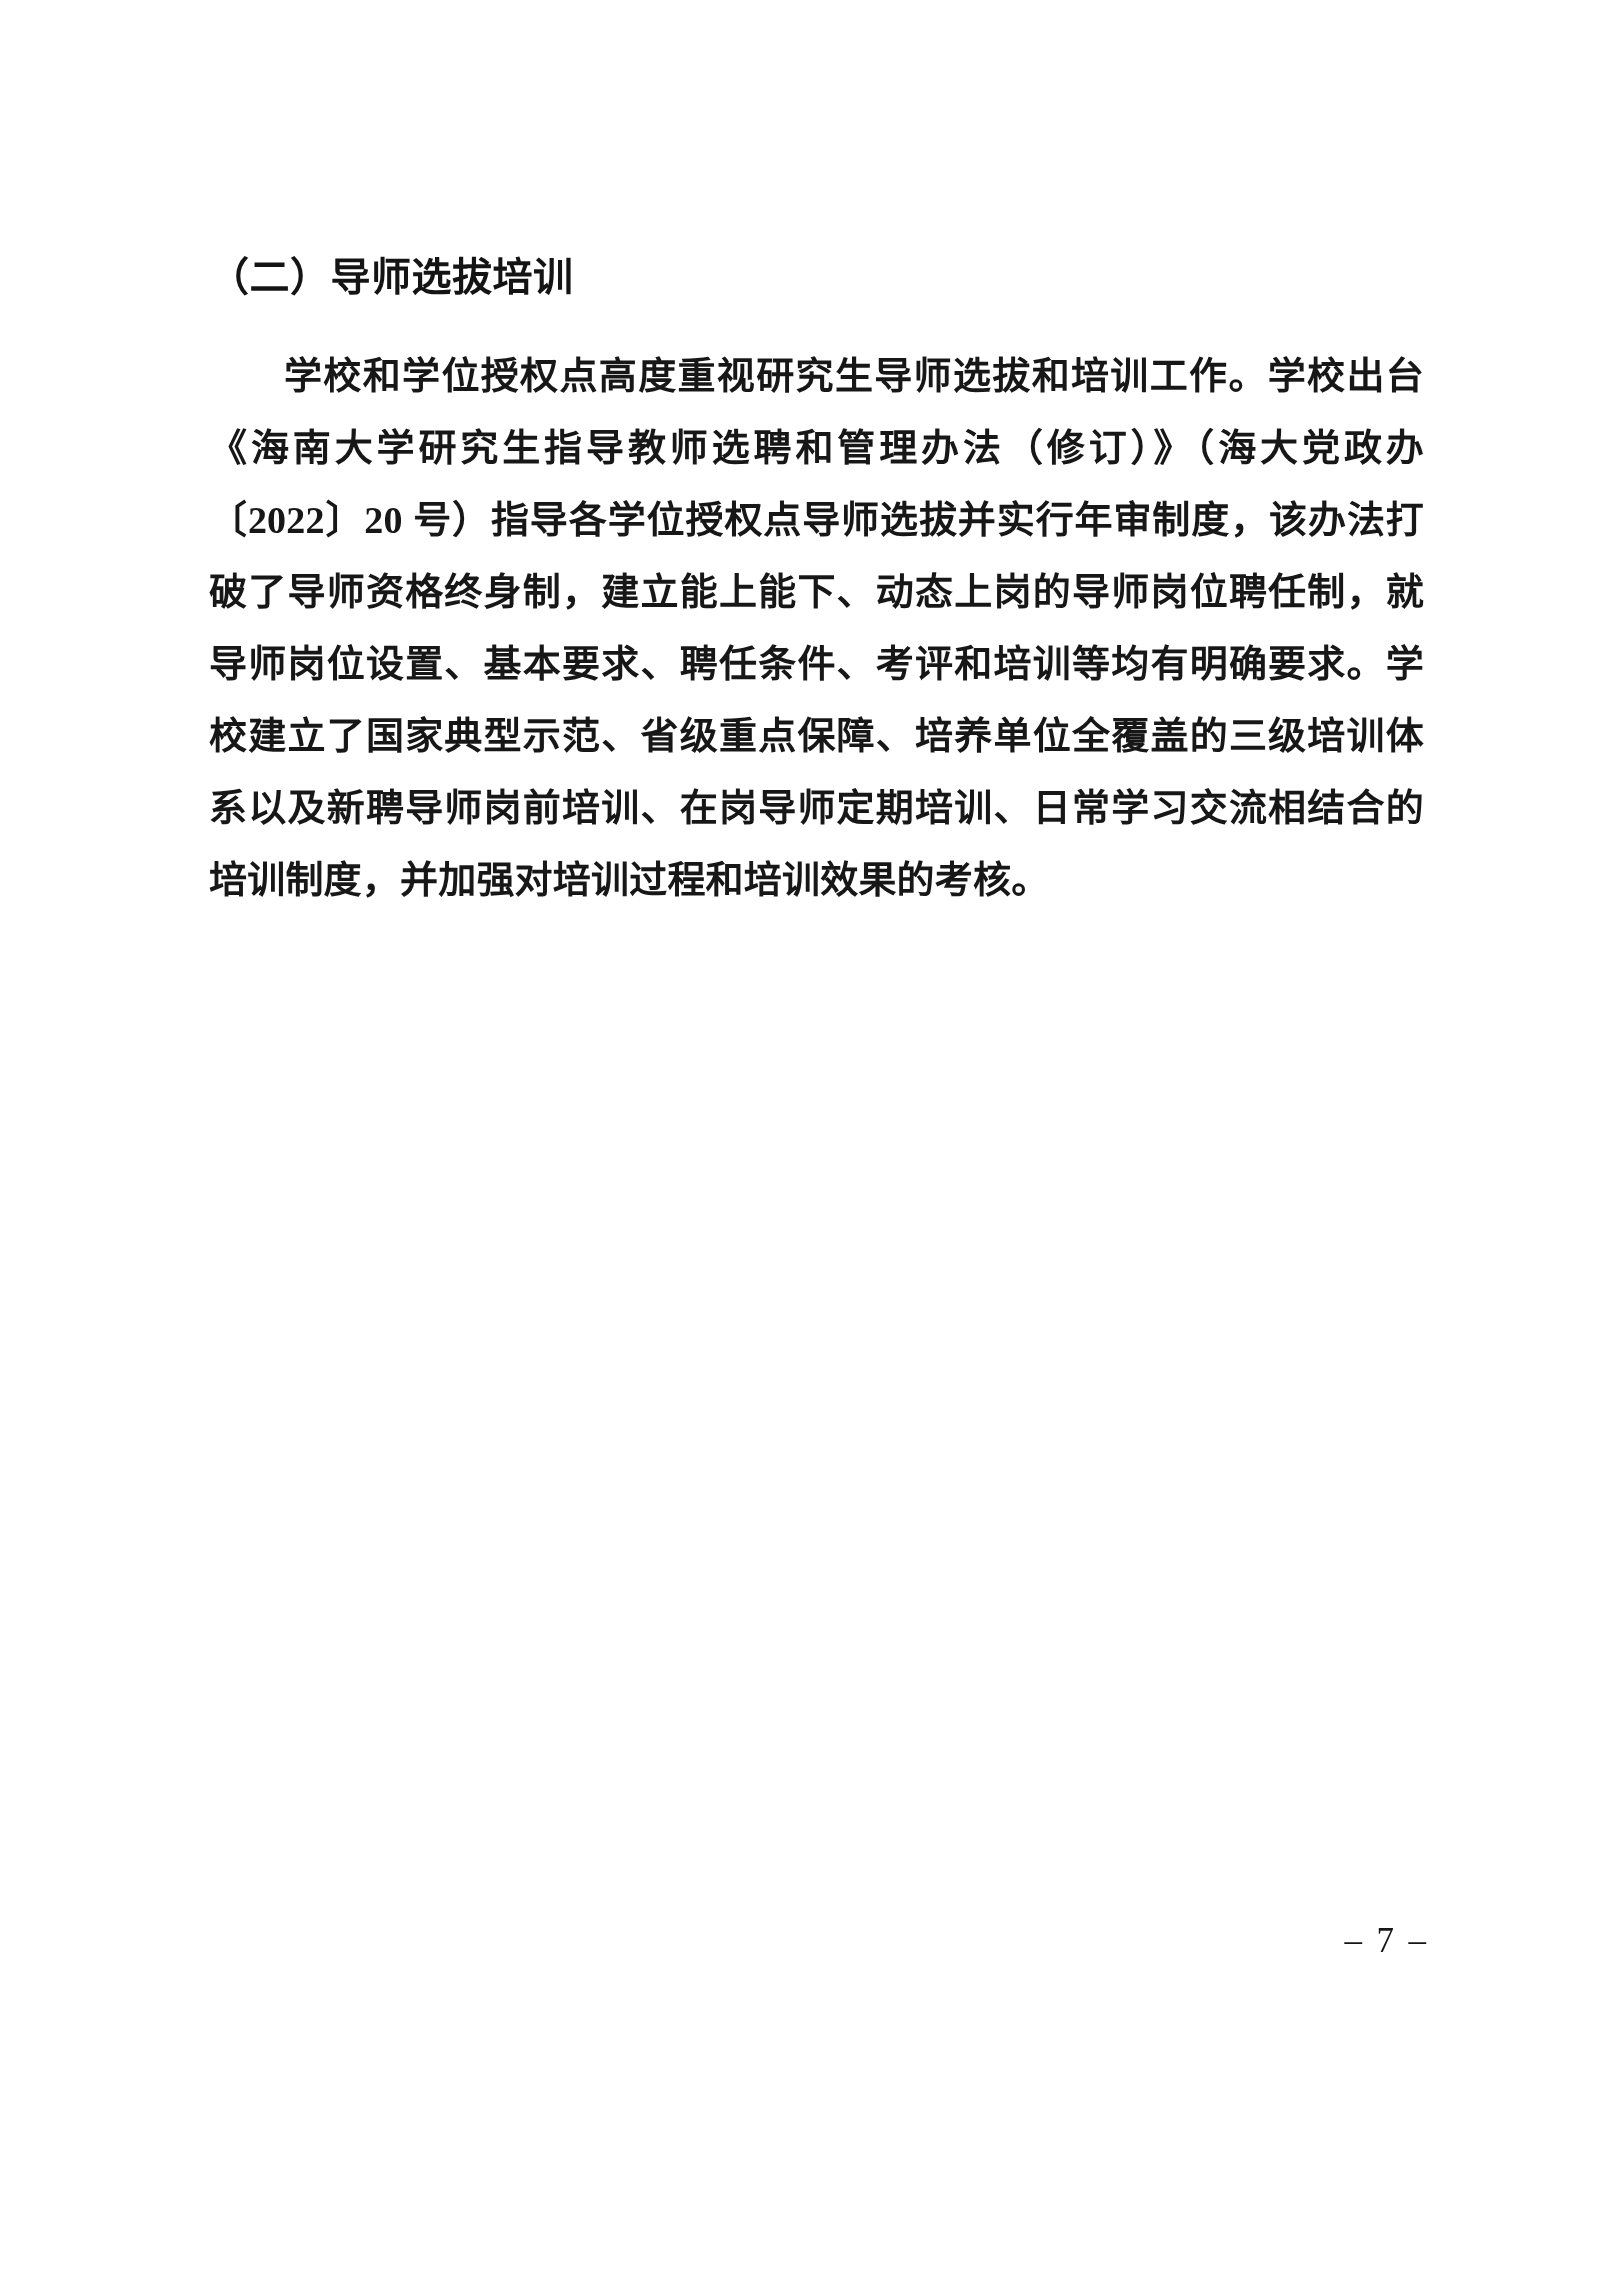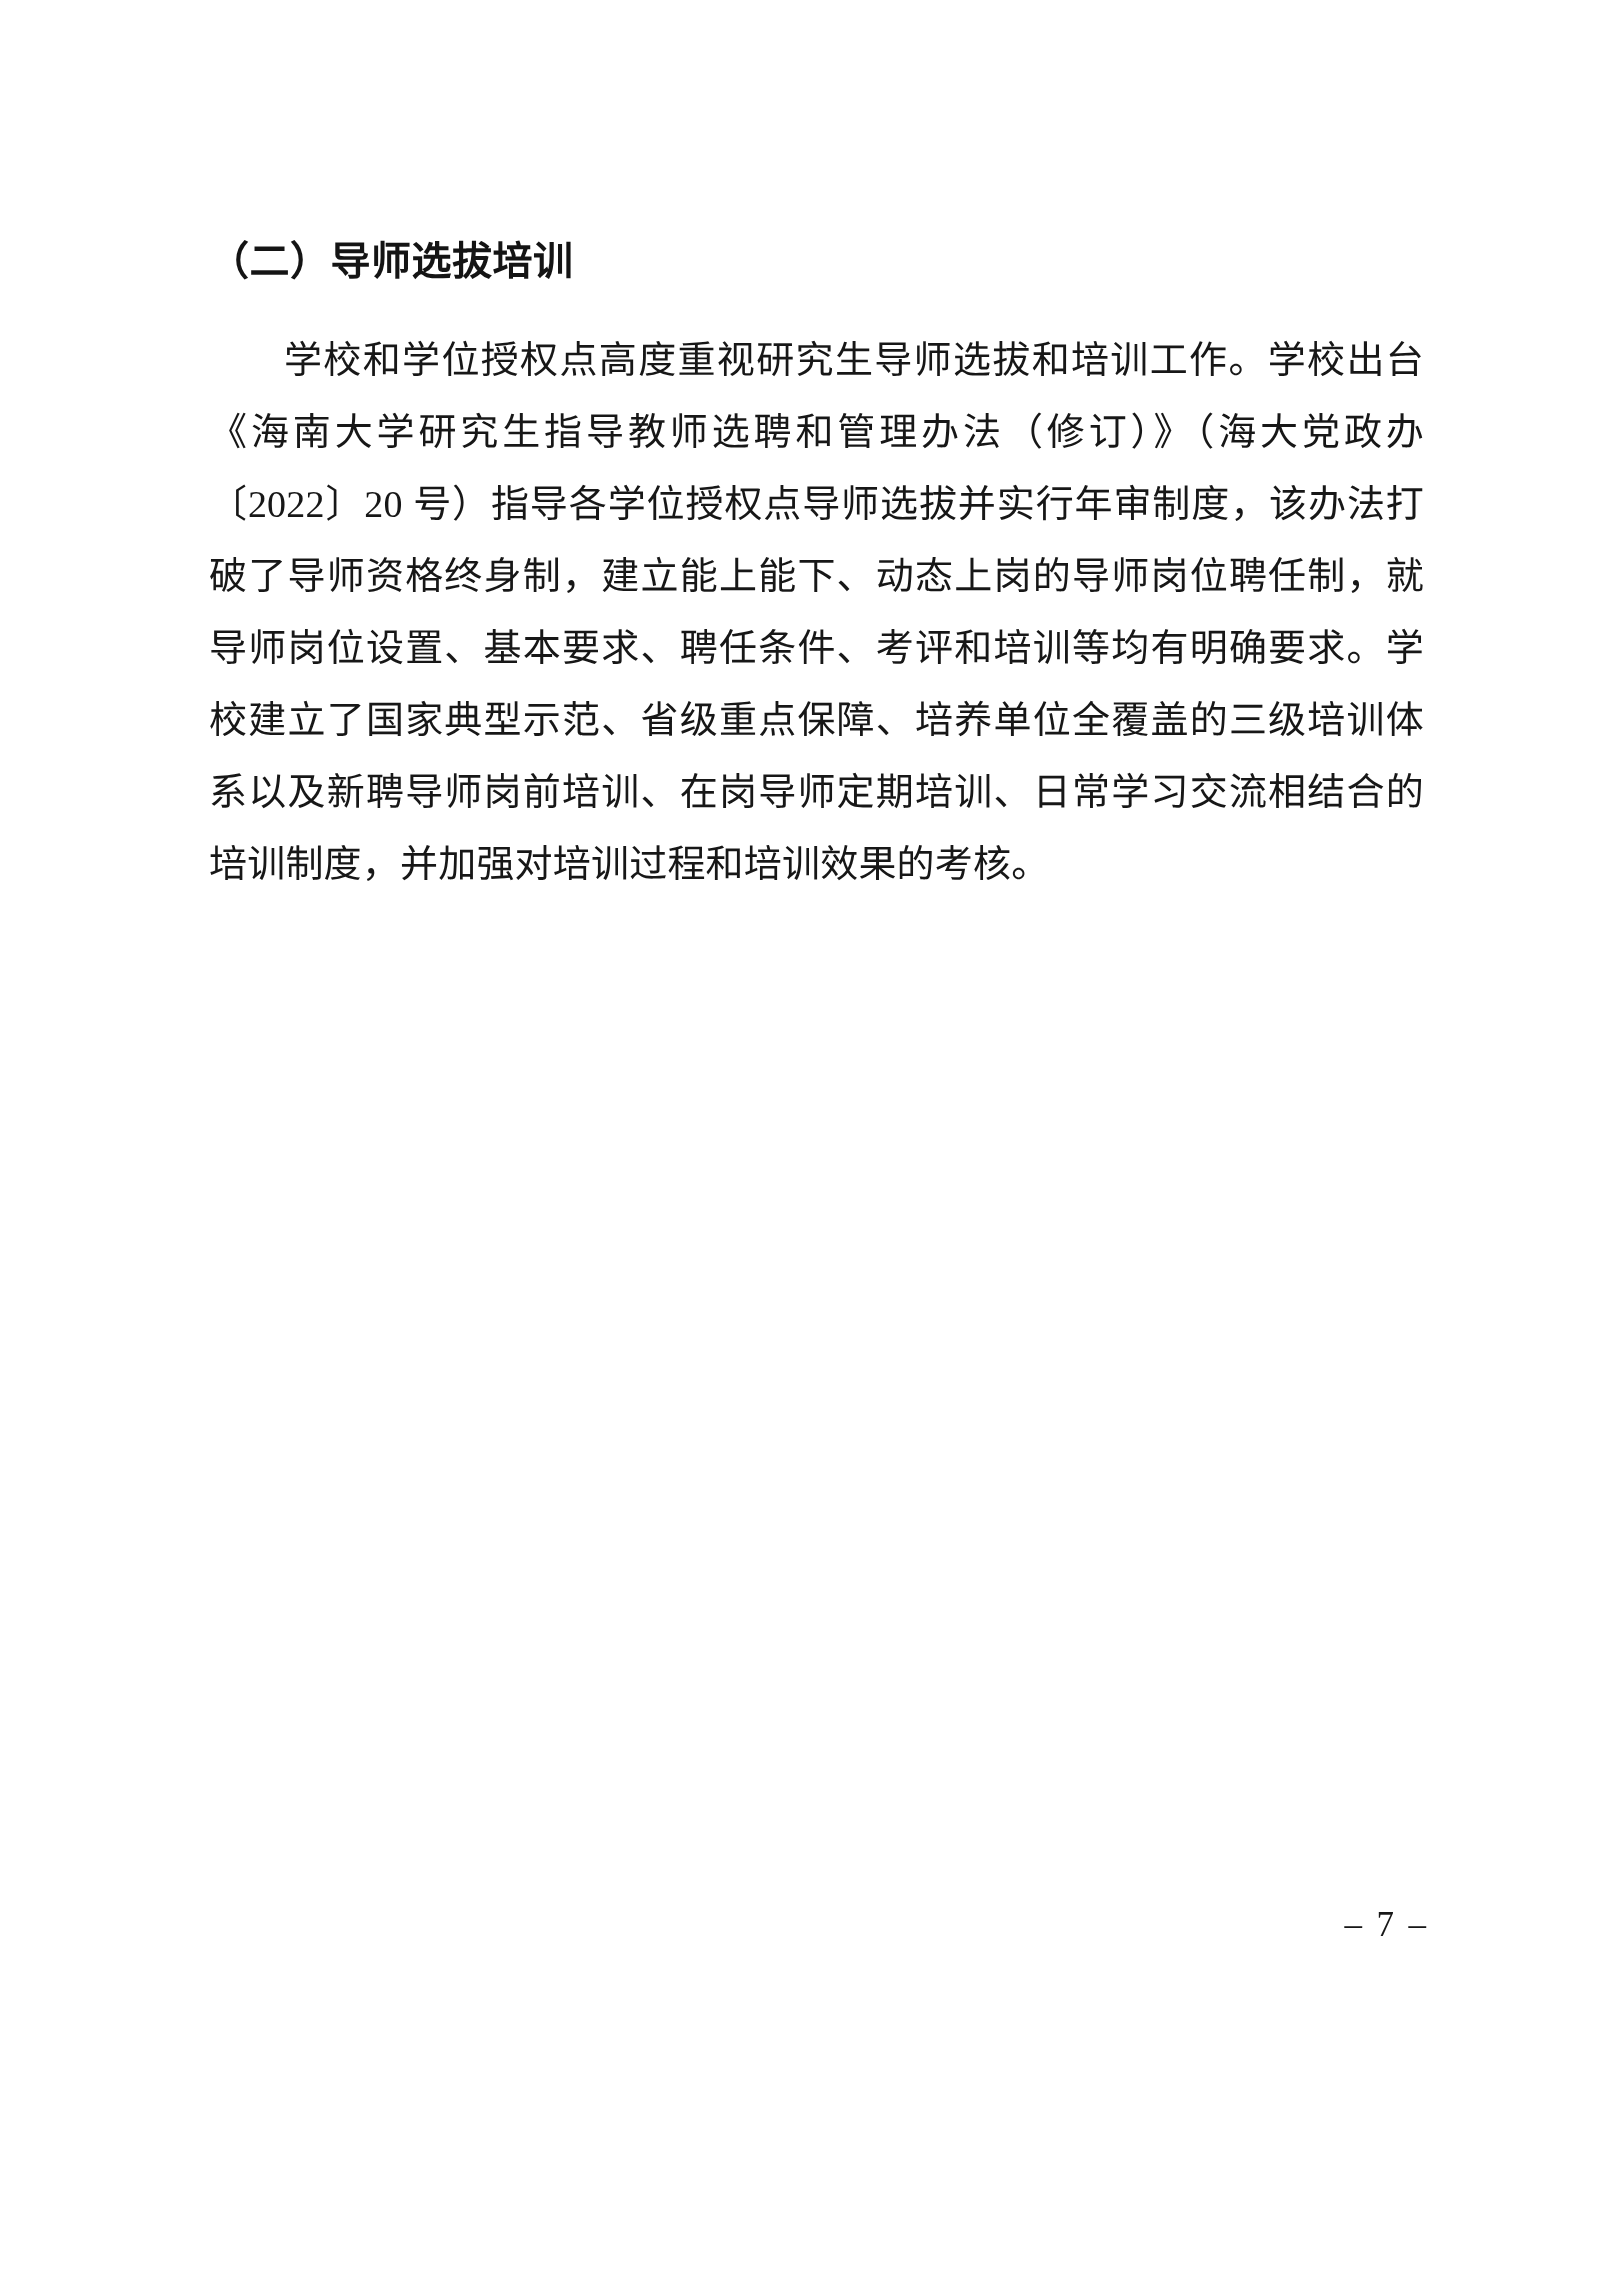--- a/index.html
+++ b/index.html
@@ -5,21 +5,21 @@
   html, body {
     margin: 0;
     padding: 0;
     background: #ffffff;
   }
   .page {
     position: relative;
     width: 1621px;
     height: 2102px;
     background: #ffffff;
-    margin: 0 auto;
+    margin: 16px auto;
     overflow: hidden;
     font-family: "Liberation Serif", "DejaVu Serif", serif;
     color: #171717;
   }
   .content {
     position: absolute;
     left: 209px;
     top: 235px;
     width: 1215px;
   }
@@ -34,20 +34,21 @@
   }
   p.body-para {
     font-size: 38px;
     line-height: 72px;
     letter-spacing: 0.2px;
     text-align: justify;
     text-justify: inter-character;
     text-indent: 75px;
     margin: 0 0 5.9px 0;
     color: #171717;
+    font-weight: bold;
   }
   p.body-para:last-of-type {
     margin-bottom: 0;
   }
   .page-number {
     position: absolute;
     right: 192px;
     bottom: 157px;
     font-size: 35px;
     letter-spacing: 2.9px;

